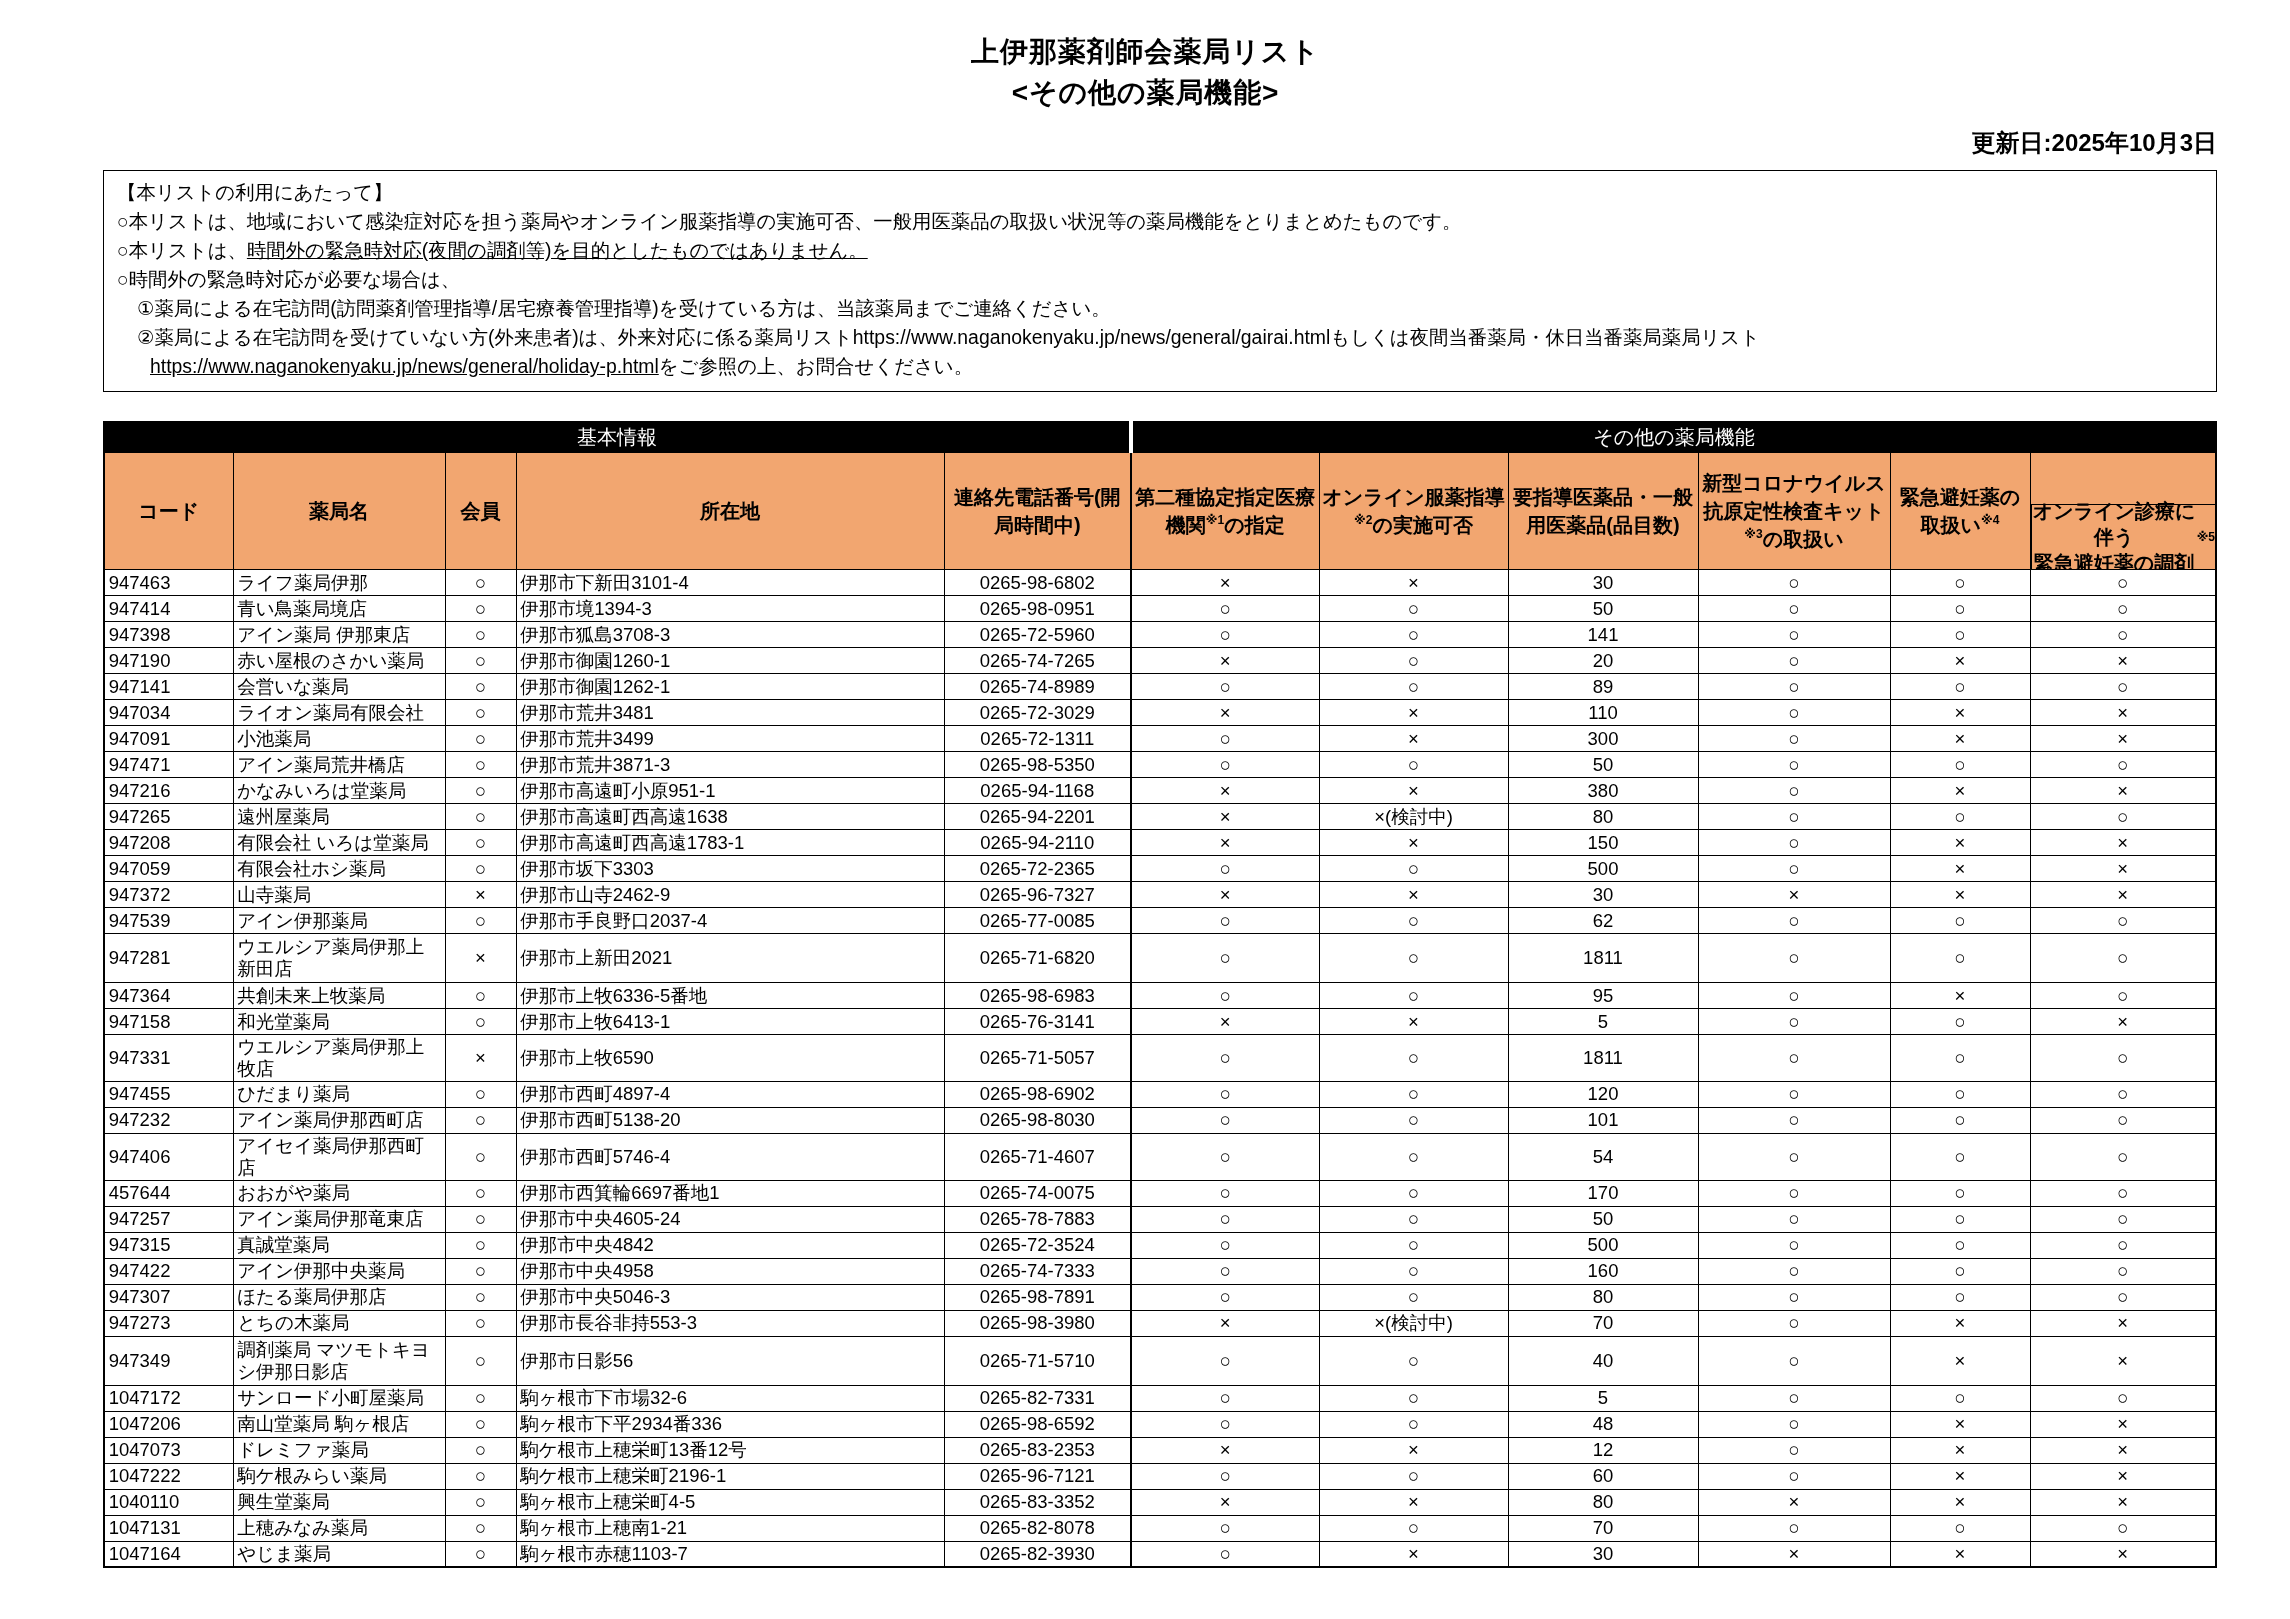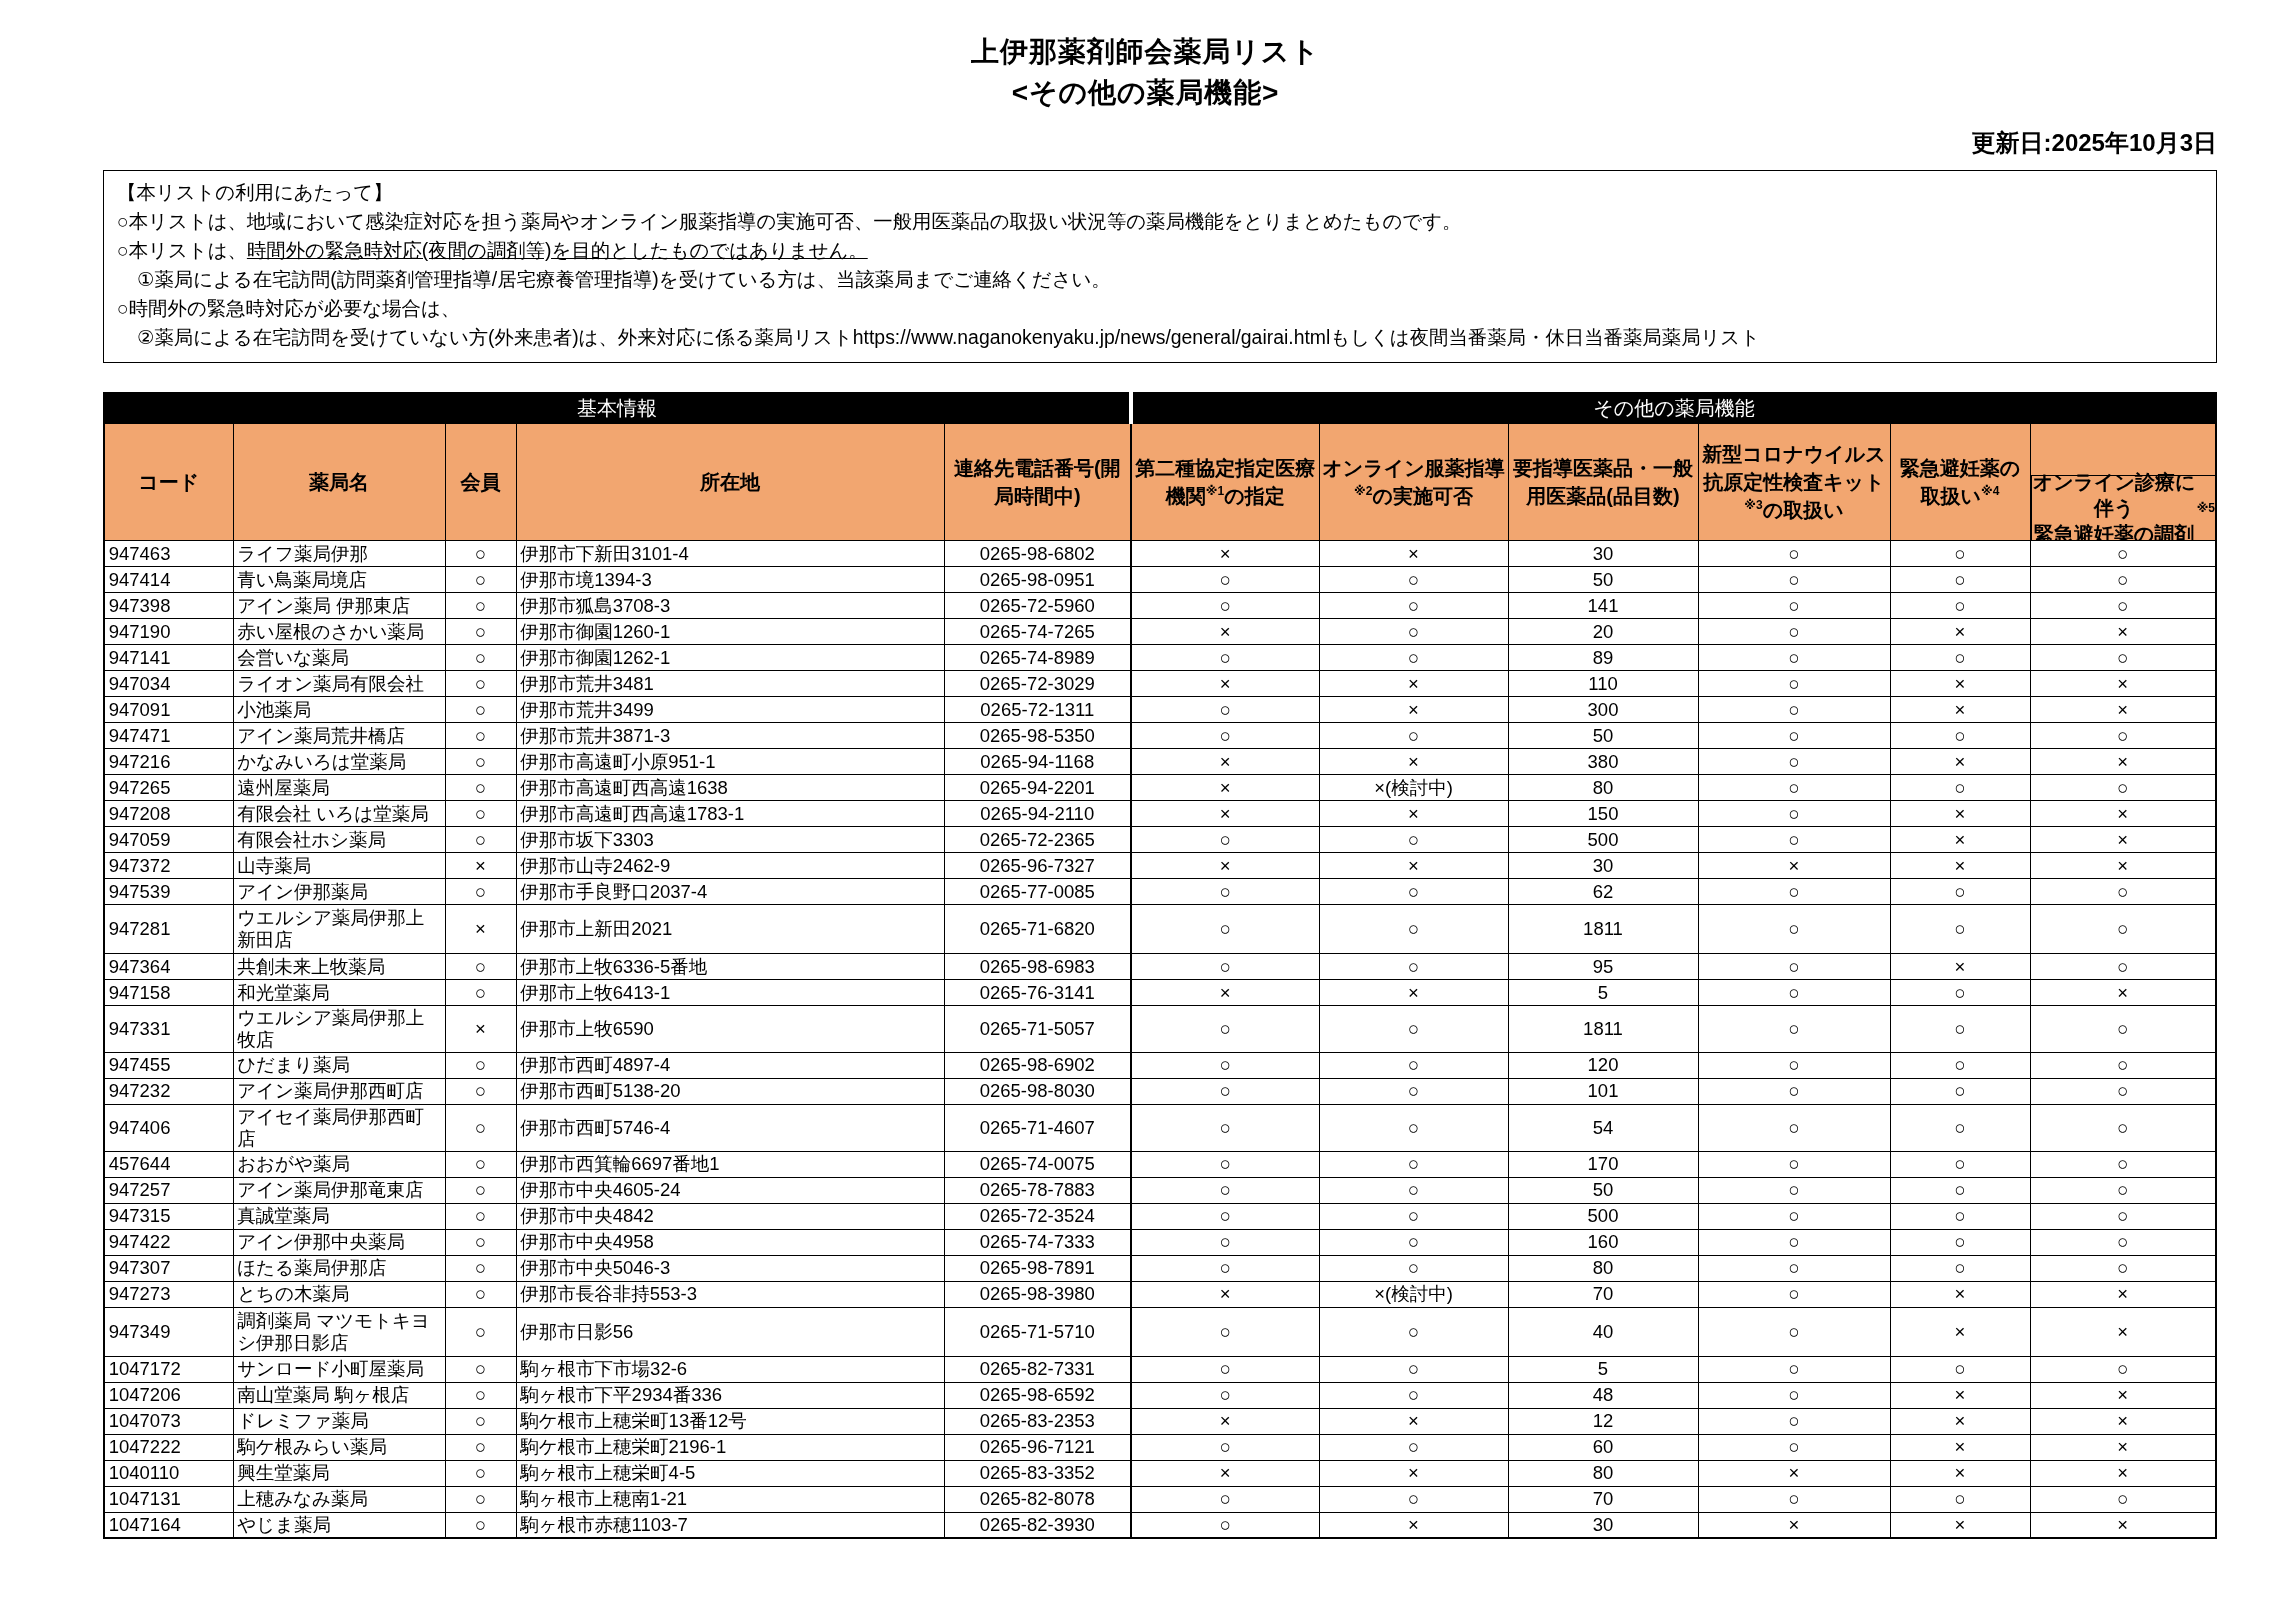--- a/index.html
+++ b/index.html
@@ -93,23 +93,24 @@
     <div class="doc-title">上伊那薬剤師会薬局リスト</div>
     <div class="doc-subtitle">&lt;その他の薬局機能&gt;</div>
   </div>
 
   <div class="updated">更新日:2025年10月3日</div>
 
   <div class="notice">
     <div class="n-line">【本リストの利用にあたって】</div>
     <div class="n-line">○本リストは、地域において感染症対応を担う薬局やオンライン服薬指導の実施可否、一般用医薬品の取扱い状況等の薬局機能をとりまとめたものです。</div>
     <div class="n-line"><span>○本リストは、</span><span class="ul">時間外の緊急時対応(夜間の調剤等)を目的としたものではありません。</span></div>
+    <div class="n-line">○時間外の緊急時対応が必要な場合は、</div>
     <div class="n-line n-indent1">①薬局による在宅訪問(訪問薬剤管理指導/居宅療養管理指導)を受けている方は、当該薬局までご連絡ください。</div>
-    <div class="n-line">○時間外の緊急時対応が必要な場合は、</div>
     <div class="n-line n-indent1">②薬局による在宅訪問を受けていない方(外来患者)は、外来対応に係る薬局リストhttps://www.naganokenyaku.jp/news/general/gairai.htmlもしくは夜間当番薬局・休日当番薬局薬局リスト</div>
+    <div class="n-line n-indent2"><span class="ul">https://www.naganokenyaku.jp/news/general/holiday-p.html</span><span>をご参照の上、お問合せください。</span></div>
   </div>
 
   <table class="pharm">
     <colgroup>
       <col style="width:129px">
         <col style="width:212px">
         <col style="width:71px">
       <col style="width:428px">
         <col style="width:187px">
         <col style="width:188px">

